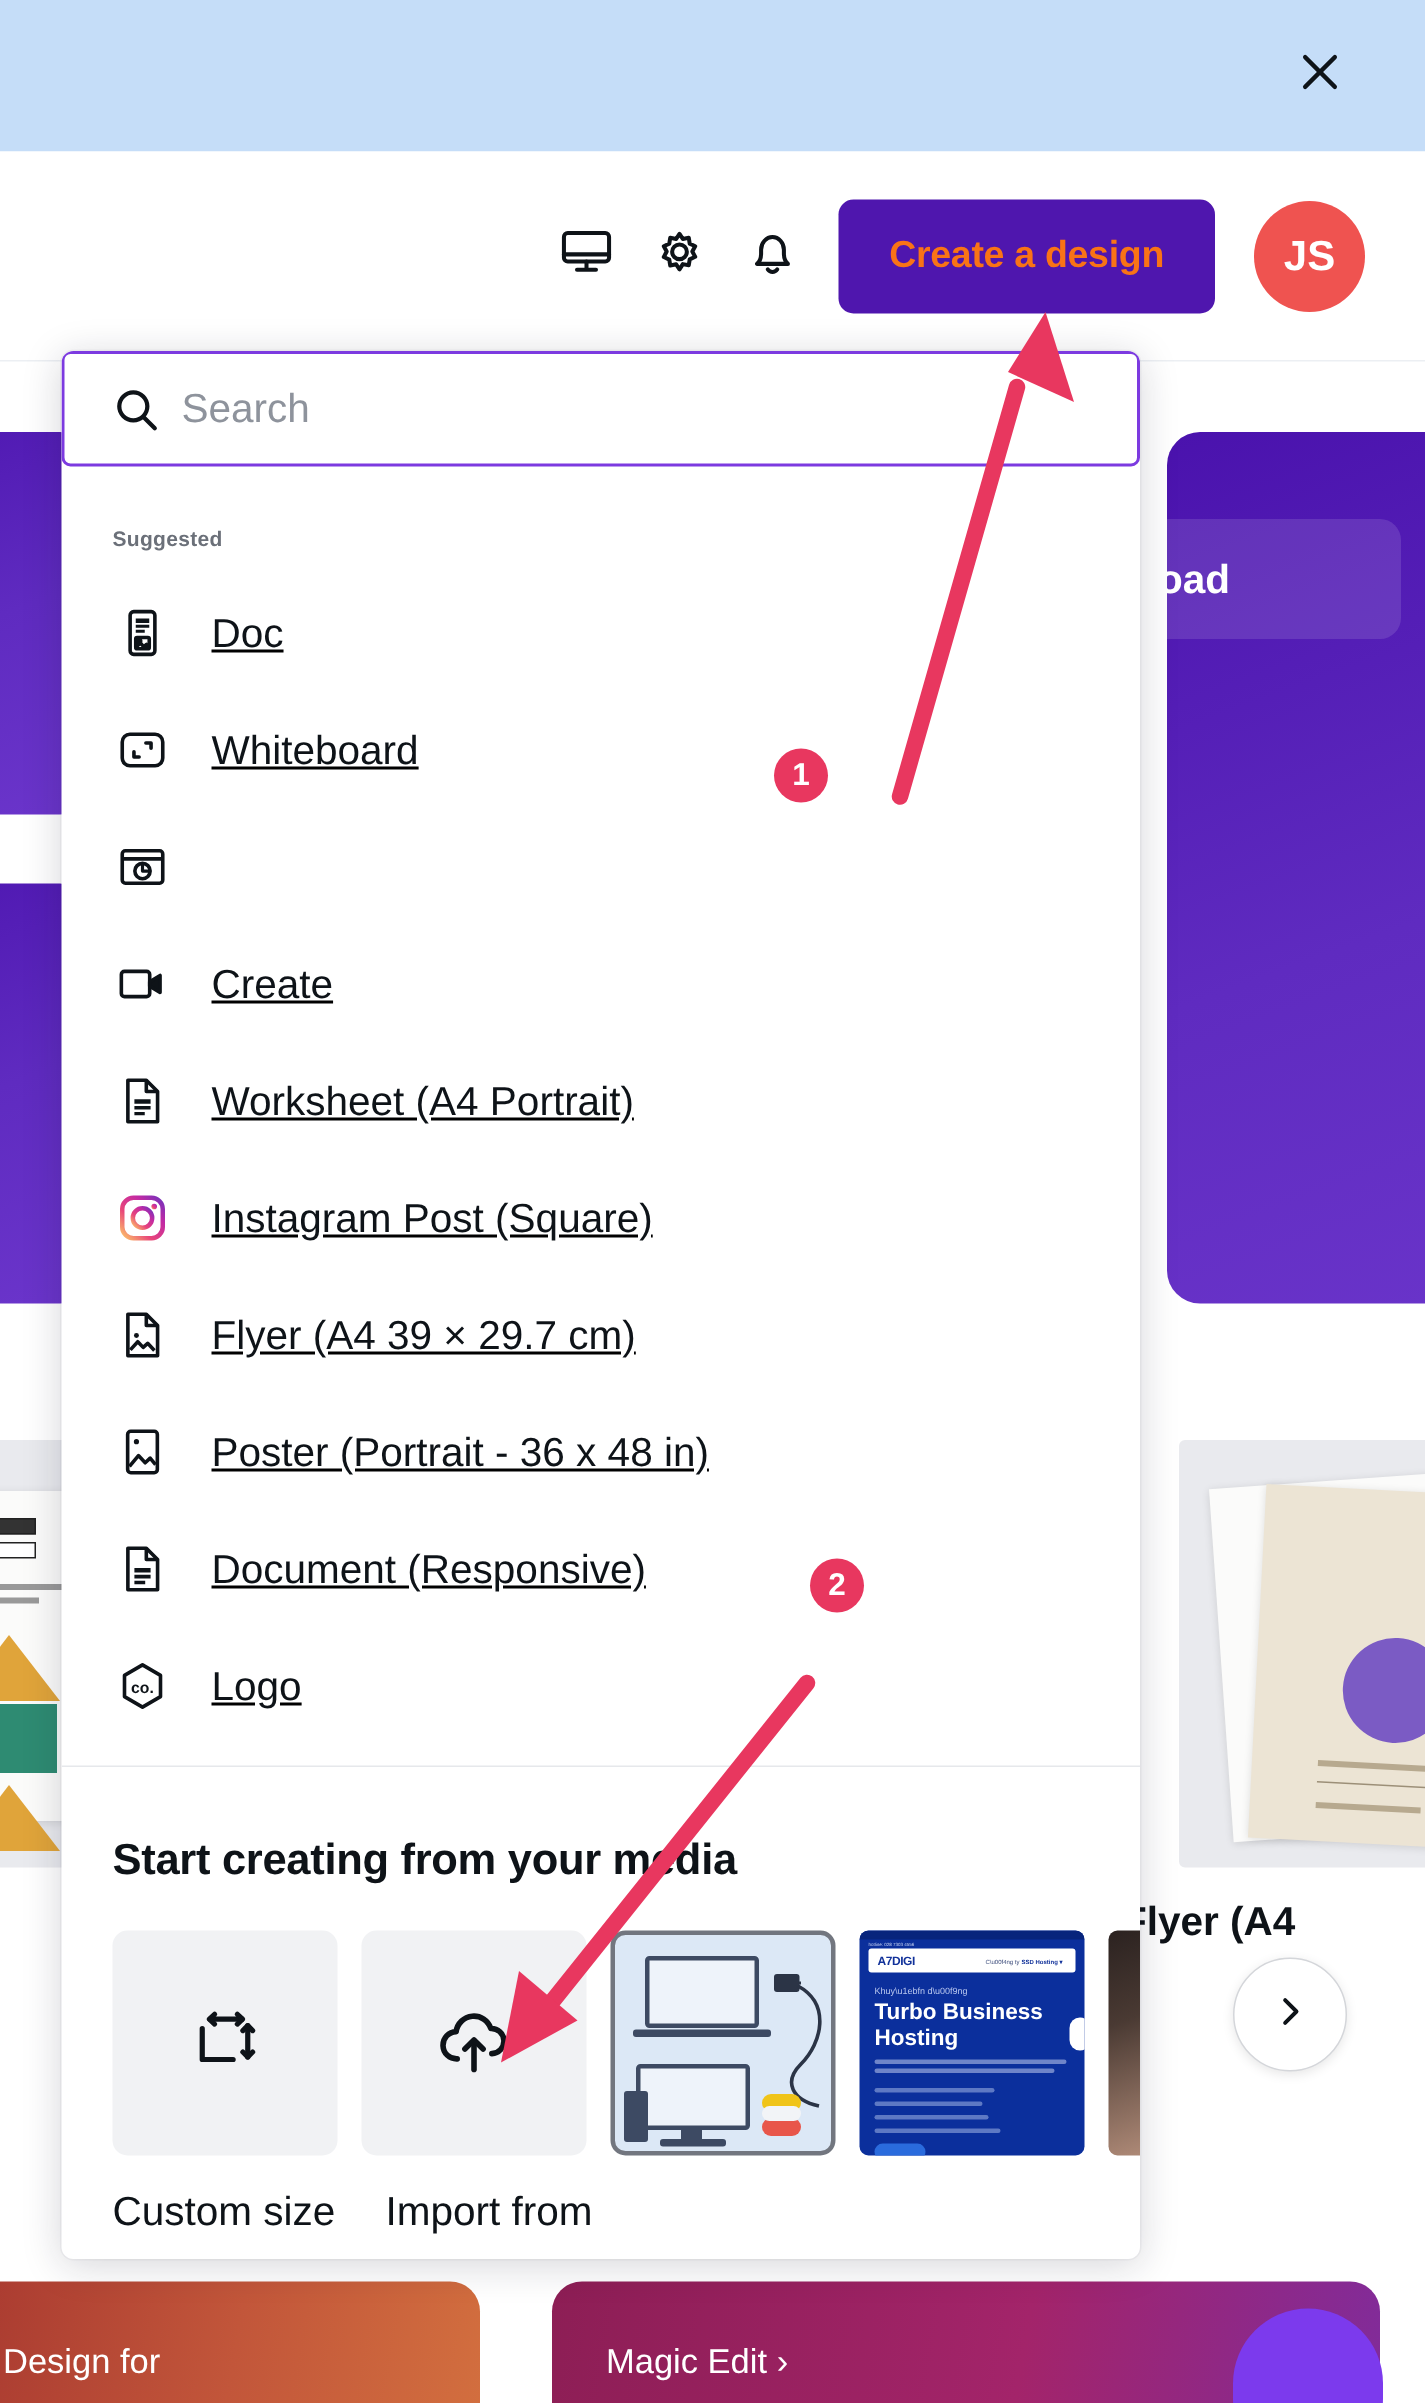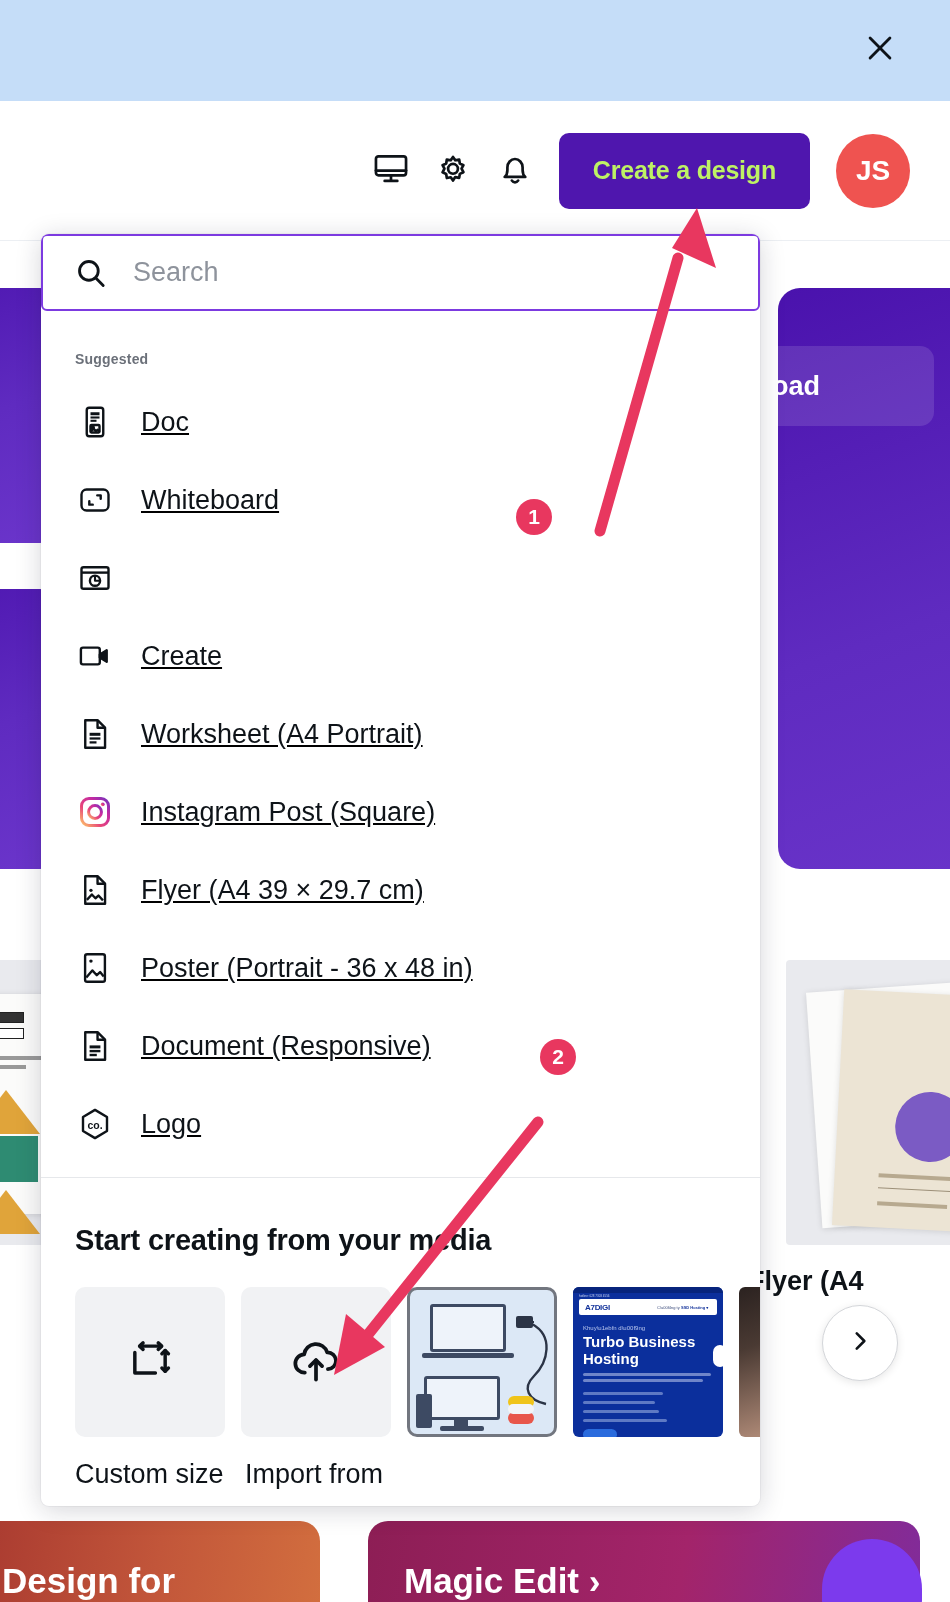--- a/index.html
+++ b/index.html
@@ -30,21 +30,21 @@
     padding-right: 40px; gap: 0px;
     border-bottom: 1px solid #eceff3;
   }
   .hdr-icon {
     width: 62px; height: 62px; display: flex; align-items: center; justify-content: center;
     cursor: pointer; border-radius: 50%;
   }
   .create-btn {
     margin-left: 13px;
     background: #4f16ae;
-    color: #bef264;
+    color: #f97316;
     border-radius: 10px;
     height: 76px;
     padding: 0 34px;
     display: flex; align-items: center; justify-content: center;
     font-size: 25px; font-weight: bold; letter-spacing: -0.2px;
     cursor: pointer;
     white-space: nowrap;
   }
   .avatar {
     margin-left: 26px;
@@ -90,37 +90,37 @@
     width: 76px; height: 76px; border-radius: 50%;
     background: #fff; border: 1px solid #d4d6da;
     box-shadow: 0 2px 8px rgba(0,0,0,.10);
     display:flex; align-items:center; justify-content:center; cursor:pointer;
   }
 
   
   .bot-banner { position: absolute; border-radius: 20px; overflow:hidden; }
   .bb-left  { left: -120px; top: 1280px; width: 440px; height: 200px; background: linear-gradient(100deg, #9c2b2b 0%, #c2563a 60%, #d4713f 100%); }
   .bb-right { left: 368px; top: 1280px; width: 552px; height: 200px; background: linear-gradient(100deg, #8d1e55 0%, #a3246a 55%, #7e2c9e 100%); }
-  .bb-text { position:absolute; color:#fff; font-size: 35px; font-weight: bold; white-space: nowrap; }
+  .bb-text { position:absolute; color:#fff; font-size: 23px; font-weight: normal; white-space: nowrap; }
   .purple-fab {
     position: absolute; left: 822px; top: 1298px; width: 100px; height: 110px;
     background: #7c3aed; border-radius: 50px;
   }
   .fab-num { position:absolute; left: 40px; top: 58px; color:#f4e04d; font-size: 30px; font-weight:bold; }
 
   
   .dropdown {
     position: absolute; left: 41px; top: 234px; width: 719px; height: 1272px;
     background: #fff; border-radius: 8px;
     box-shadow: 0 4px 26px rgba(20,20,43,0.18), 0 0 0 1px rgba(20,20,43,0.04);
     overflow: hidden;
   }
   .search-row {
     position: relative; height: 77px; margin: 0; display:flex; align-items:center;
-    border: 2px solid #7c3ae0; border-radius: 6px; padding-left: 28px; gap: 22px;
+    border: 2px solid #7c3ae0; border-radius: 6px; padding-left: 28px; gap: 10px;
     background: #fff;
   }
   .search-input-text { font-size: 27px; color: #8e939c; }
 
   .suggested-label {
     font-size: 14px; font-weight: bold; color: #6b7079;
     padding: 40px 0 16px 34px; letter-spacing: .2px;
   }
   .dd-list { padding-bottom: 6px; text-decoration: underline; }
   .dd-item {
@@ -133,21 +133,21 @@
   .dd-divider { height: 1px; background: #e6e8eb; margin: 8px 0 0 0; }
 
   .media-title { font-size: 29px; font-weight: bold; color:#0e1318; padding: 46px 0 0 34px; letter-spacing:-.2px; }
   .media-row { display:flex; gap: 16px; padding: 30px 0 0 34px; align-items: flex-start; }
   .media-btn {
     width: 150px; height: 150px; border-radius: 10px; background: #f1f2f4;
     display:flex; align-items:center; justify-content:center; cursor:pointer; flex:none;
   }
   .media-thumb { width: 150px; height: 150px; border-radius: 6px; overflow:hidden; flex:none; position:relative; }
   .thumb-frame { border: 3px solid #72767f; border-radius: 10px; background:#dce8f6; }
-  .media-labels { display:flex; gap: 20px; padding: 22px 0 0 34px; }
+  .media-labels { display:flex; gap: 32px; padding: 22px 0 0 34px; }
   .media-label { font-size: 27px; color: #0e1318; white-space: nowrap; }
 
   
   .anno-layer { position:absolute; left:0; top:0; width:950px; height:1602px; pointer-events:none; }
   .badge {
     position:absolute; width: 36px; height: 36px; border-radius: 50%;
     background: #e8375f; color:#fff; font-size: 21px; font-weight: bold;
     display:flex; align-items:center; justify-content:center;
   }
   .badge-1 { left: 516px; top: 499px; }

